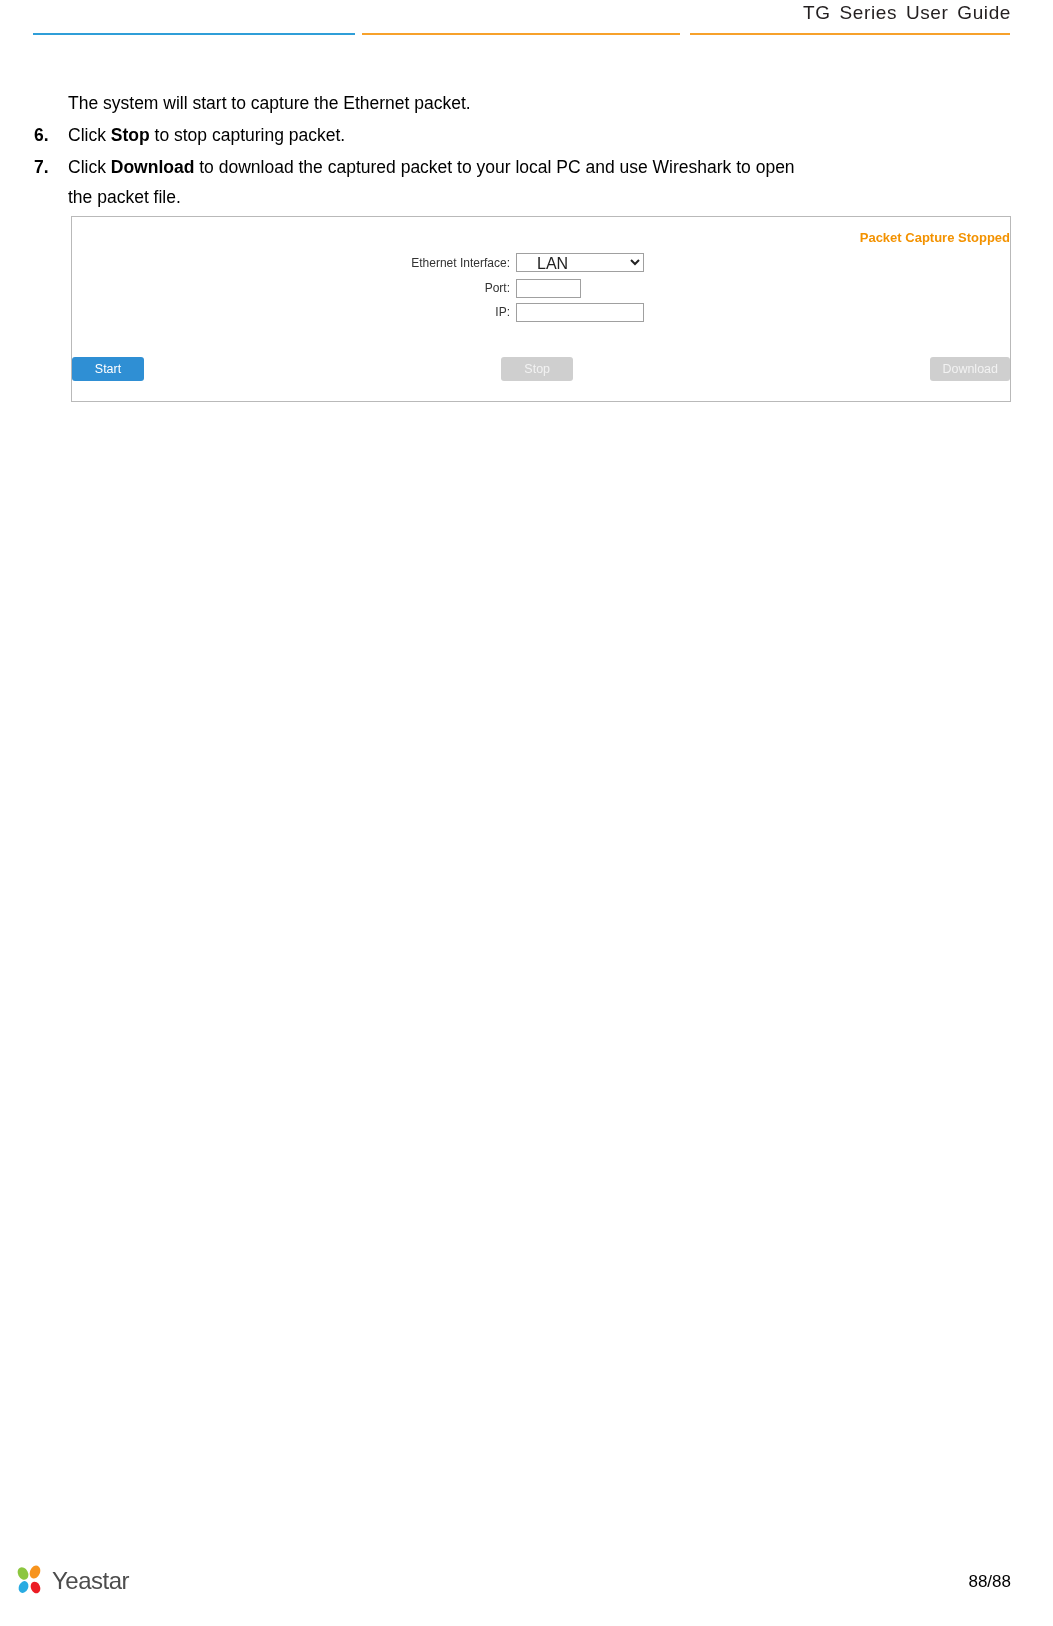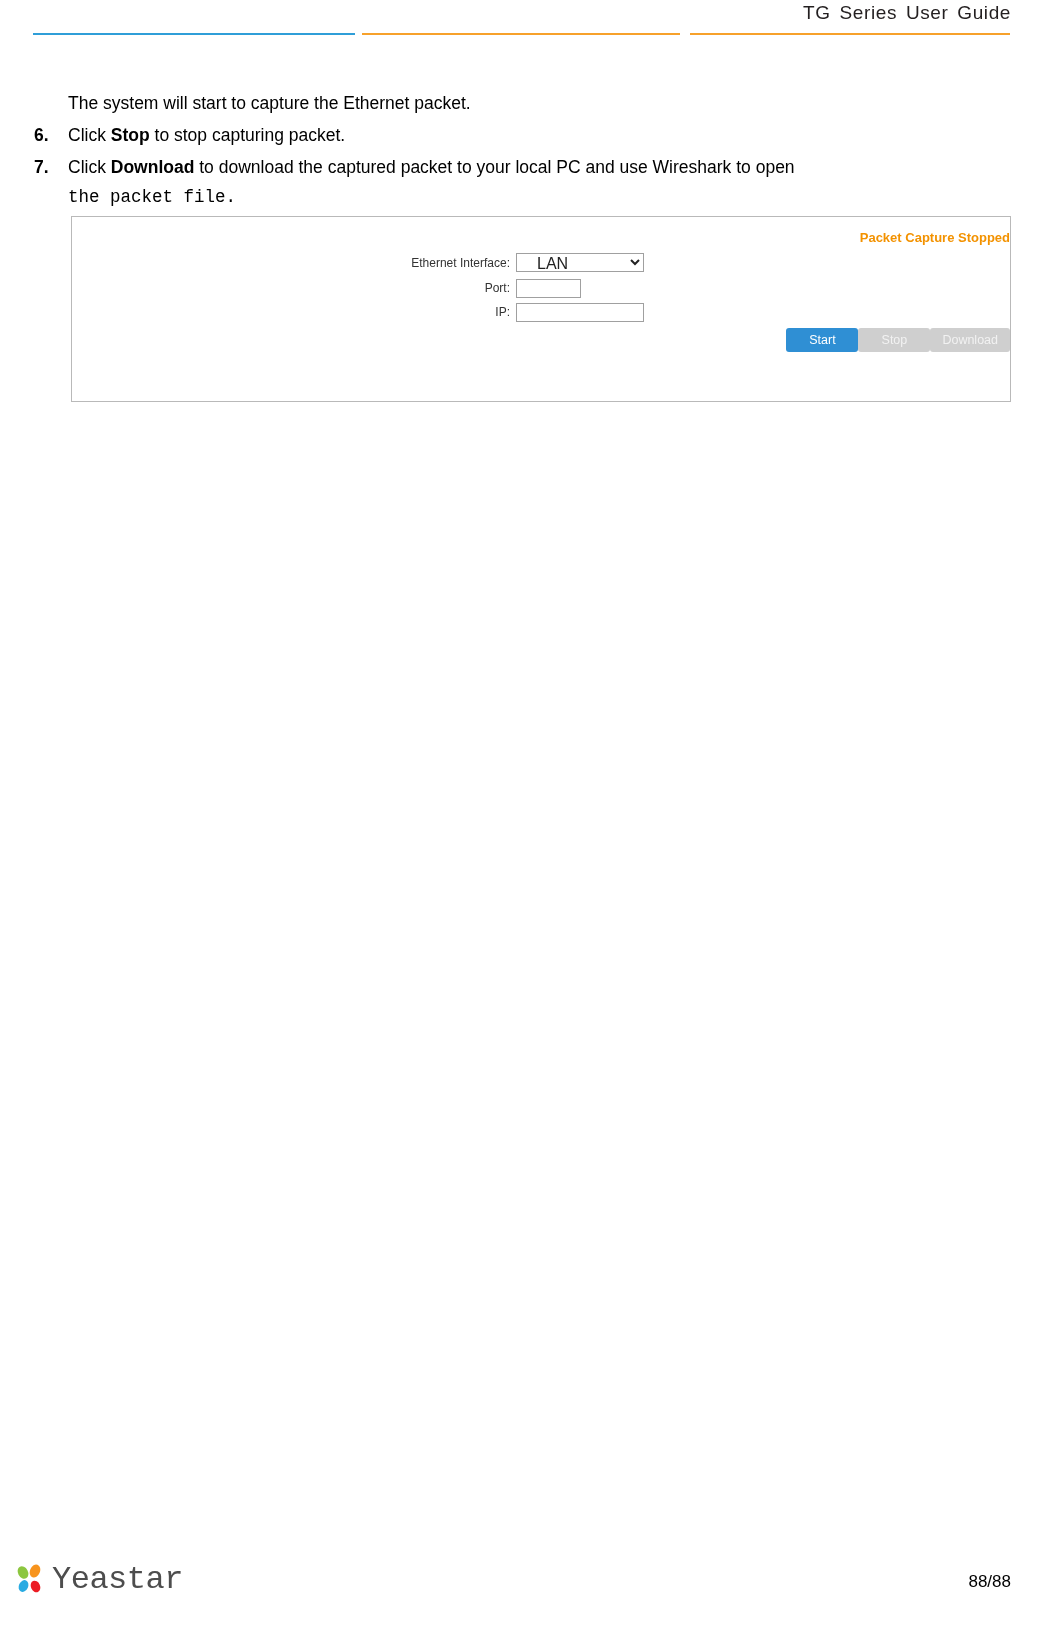--- a/index.html
+++ b/index.html
@@ -90,21 +90,20 @@
   .step .body {
     display: block;
     text-align: justify;
     text-align-last: left;
   }
   .step b {
     font-weight: bold;
   }
   .step .cont {
     display: block;
-    font-family: Liberation Mono, monospace;
   }
 
   
   .screenshot {
     position: absolute;
     left: 71px;
     top: 216px;
     width: 940px;
     height: 186px;
     border: 1px solid #b9b9b9;
@@ -172,22 +171,22 @@
     background: #ffffff;
     color: #222;
     padding: 0 3px;
     box-sizing: border-box;
   }
   input.ip-input { width: 128px; }
   input.port-input { width: 65px; }
 
   .buttons-row {
     display: flex;
-    justify-content: flex-end;
-    margin-top: 6px;
+    justify-content: space-between;
+    margin-top: 35px;
   }
   .btn {
     font-size: 12.5px;
     font-family: "Liberation Sans", sans-serif;
     border: none;
     border-radius: 3px;
     height: 24px;
     min-width: 72px;
     padding: 0 12px;
     cursor: pointer;
@@ -216,24 +215,24 @@
     display: flex;
     align-items: center;
   }
   .logo-mark {
     width: 34px;
     height: 34px;
     position: relative;
     margin-right: 4px;
   }
   .logo-text {
-    font-size: 32px;
+    font-size: 24px;
     color: #4d4d4d;
     letter-spacing: -0.5px;
-    font-family: Liberation Mono, monospace;
+    font-family: Liberation Sans, sans-serif;
   }
   .page-num {
     position: absolute;
     right: 42px;
     bottom: 34px;
     font-size: 17px;
     color: #000;
   }
 </style>
 </head>

